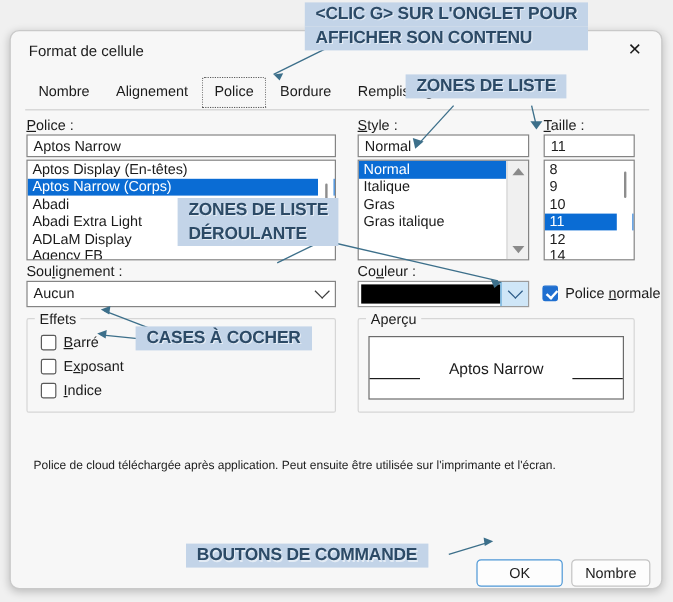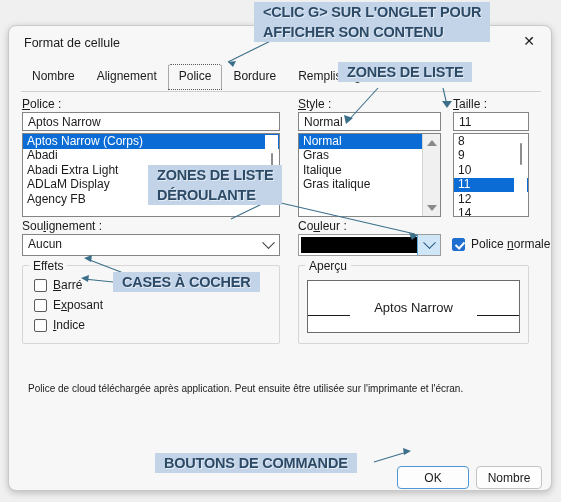--- a/index.html
+++ b/index.html
@@ -382,41 +382,42 @@
   </div>
   <div id="tab-underline"></div>
 
   <div class="fieldlabel" style="left:13px; top:71px;">
     <u>P</u><span>olice :</span>
   </div>
   <div class="textbox" style="left:13px; top:86px; width:258px; height:19px;">Aptos Narrow</div>
 
   <div class="listbox" style="left:13px; top:107px; width:258px; height:84px;">
     <div class="listinner">
+      <div class="listitem">Aptos Display (En-têtes)</div>
       <div class="listitem sel">Aptos Narrow (Corps)</div>
       <div class="listitem">Abadi</div>
       <div class="listitem">Abadi Extra Light</div>
       <div class="listitem">ADLaM Display</div>
       <div class="listitem">Agency FB</div>
     </div>
     <div class="sb-thin" style="right:1px;">
       <div class="thumb" style="top:18px; height:22px;"></div>
     </div>
   </div>
 
   <div class="fieldlabel" style="left:289px; top:71px;">
     <u>S</u>tyle :
   </div>
   <div class="textbox" style="left:289px; top:86px; width:143px; height:19px;">Normal</div>
 
   <div class="listbox" style="left:289px; top:107px; width:143px; height:84px;">
     <div class="listinner" style="right:18px;">
       <div class="listitem sel">Normal</div>
+      <div class="listitem">Italique</div>
       <div class="listitem">Gras</div>
-      <div class="listitem">Italique</div>
       <div class="listitem">Gras italique</div>
     </div>
     <div class="sb-classic" style="right:0px;">
       <div class="arrow up">
           <span class="tri-up"></span>
         </div>
       <div class="arrow down">
           <span class="tri-down"></span>
         </div>
     </div>

